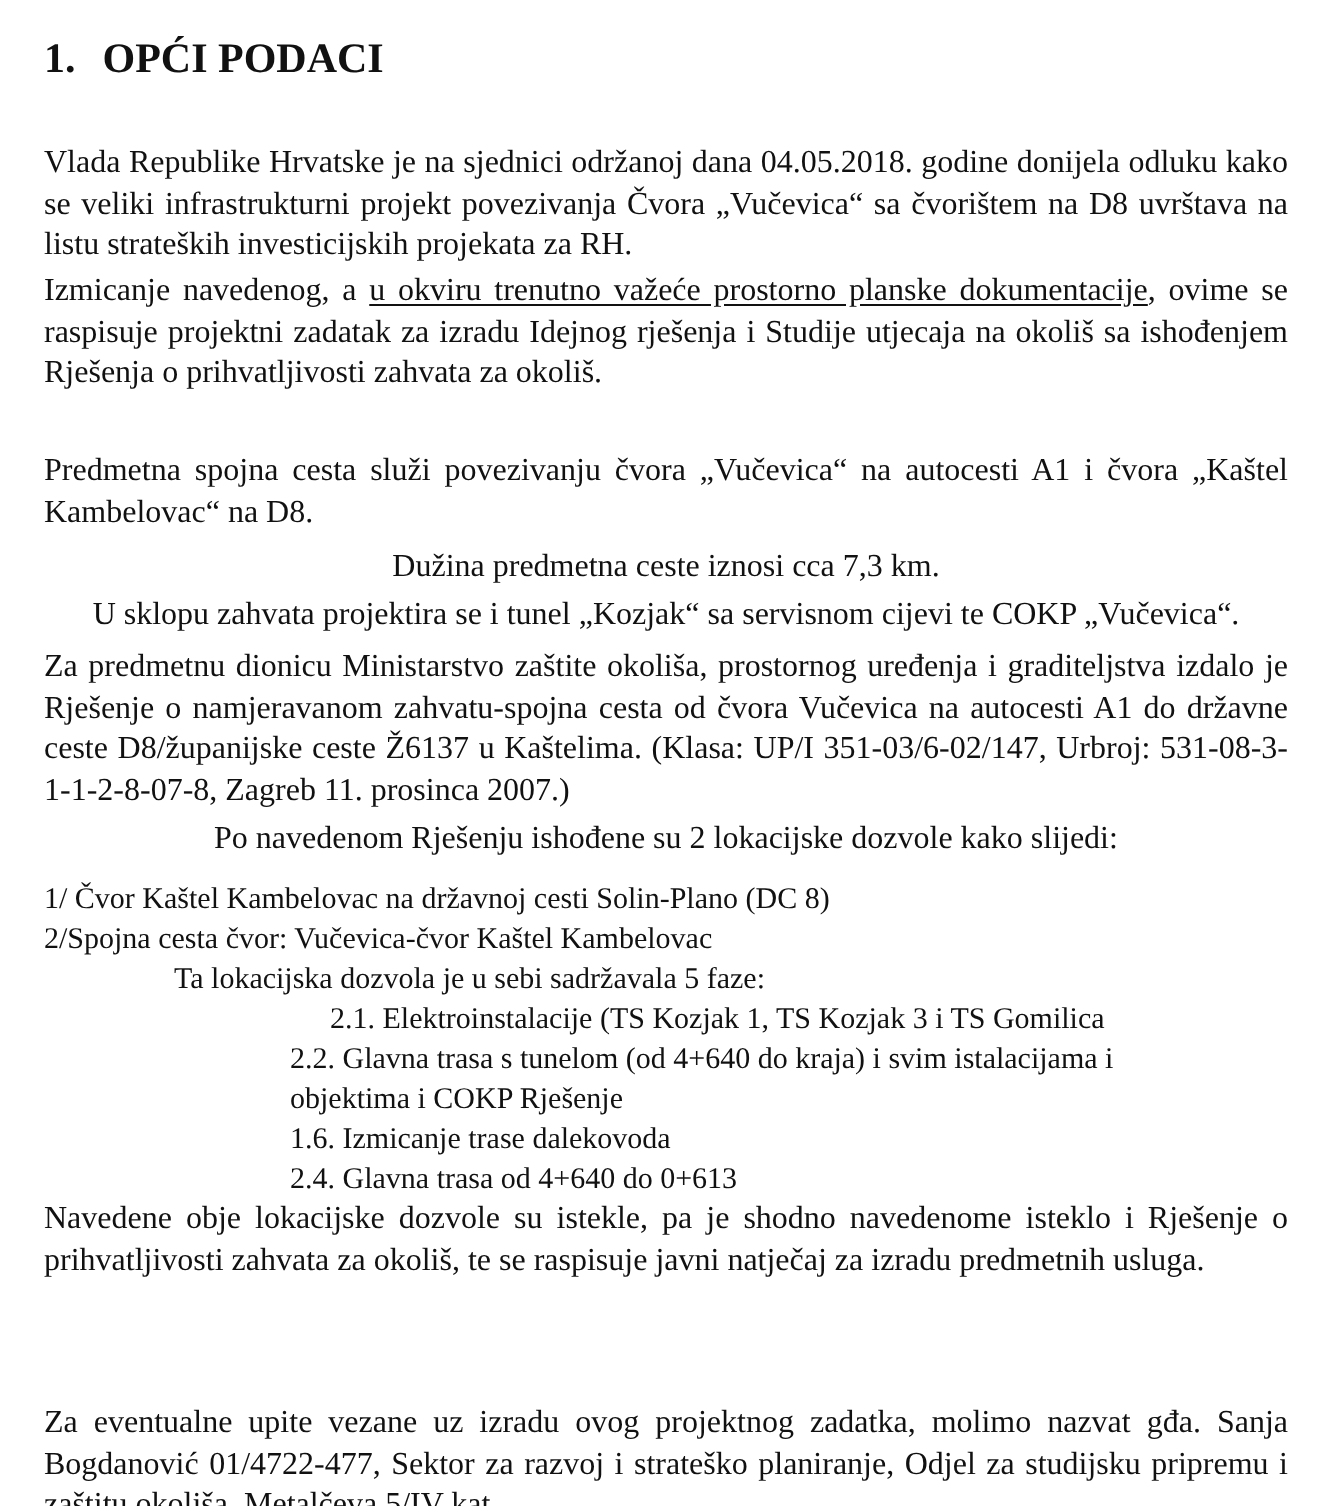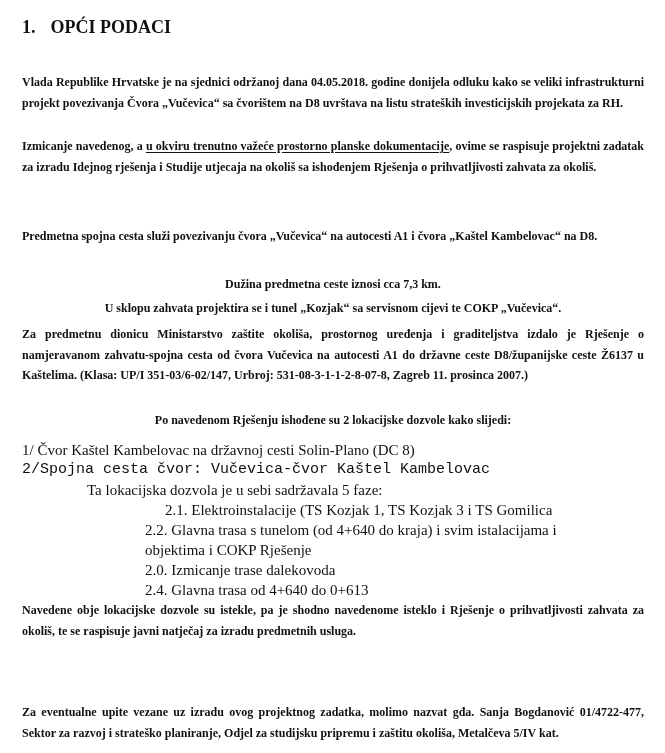--- a/index.html
+++ b/index.html
@@ -19,37 +19,36 @@
       position: absolute;
       left: 22px;
       top: 0;
       width: 622px;
     }
     .heading {
       position: absolute;
       left: 0;
       top: 17px;
       font-weight: bold;
-      font-size: 18px;
+      font-size: 21px;
       letter-spacing: 0px;
       white-space: nowrap;
     }
     .heading .num {
       display: inline-block;
       width: 24px;
     }
     .para {
       position: absolute;
       left: 0;
       width: 622px;
-      font-size: 12px;
+      font-size: 16px;
       line-height: 20.5px;
       text-align: justify;
       margin: 0;
-      font-weight: bold;
     }
     .para.left { text-align: center; }
     .line {
       position: absolute;
       font-size: 15px;
       line-height: 20.5px;
       white-space: nowrap;
       margin: 0;
     }
     .u { text-decoration: underline; text-underline-offset: 2px; }
@@ -72,27 +71,27 @@
 
   <p class="para left" style="top:274px;">Dužina predmetna ceste iznosi cca 7,3 km.</p>
 
   <p class="para left" style="top:298px;">U sklopu zahvata projektira se i tunel „Kozjak“ sa servisnom cijevi te COKP „Vučevica“.</p>
 
   <p class="para" style="top:324px;">Za predmetnu dionicu Ministarstvo zaštite okoliša, prostornog uređenja i graditeljstva izdalo je Rješenje o namjeravanom zahvatu-spojna cesta od čvora Vučevica na autocesti A1 do državne ceste D8/županijske ceste Ž6137 u Kaštelima. (Klasa: UP/I 351-03/6-02/147, Urbroj: 531-08-3-1-1-2-8-07-8, Zagreb 11. prosinca 2007.)</p>
 
   <p class="para left" style="top:410px;">Po navedenom Rješenju ishođene su 2 lokacijske dozvole kako slijedi:</p>
 
   <div class="line" style="left:0; top:440px;">1/ Čvor Kaštel Kambelovac na državnoj cesti Solin-Plano (DC 8)</div>
-  <div class="line" style="left:0; top:460px;font-family:Liberation Mono, monospace;">2/Spojna cesta čvor: Vučevica-čvor Kaštel Kambelovac</div>
+  <div class="line" style="left:0; top:460px;">2/Spojna cesta čvor: Vučevica-čvor Kaštel Kambelovac</div>
 
   <div class="line" style="left:65px; top:480px;">Ta lokacijska dozvola je u sebi sadržavala 5 faze:</div>
 
   <div class="line" style="left:123px; top:500px;margin-left:20px;">2.1. Elektroinstalacije (TS Kozjak 1, TS Kozjak 3 i TS Gomilica</div>
   <div class="line" style="left:123px; top:520px;">2.2. Glavna trasa s tunelom (od 4+640 do kraja) i svim istalacijama i</div>
   <div class="line" style="left:123px; top:540px;">objektima i COKP Rješenje</div>
-  <div class="line" style="left:123px; top:560px;">2.0. Izmicanje trase dalekovoda</div>
+  <div class="line" style="left:123px; top:560px;">1.6. Izmicanje trase dalekovoda</div>
   <div class="line" style="left:123px; top:580px;">2.4. Glavna trasa od 4+640 do 0+613</div>
 
   <p class="para" style="top:600px;">Navedene obje lokacijske dozvole su istekle, pa je shodno navedenome isteklo i Rješenje o prihvatljivosti zahvata za okoliš, te se raspisuje javni natječaj za izradu predmetnih usluga.</p>
 
   <p class="para" style="top:665px;margin-top:37px;">Za eventualne upite vezane uz izradu ovog projektnog zadatka, molimo nazvat gđa. Sanja Bogdanović 01/4722-477, Sektor za razvoj i strateško planiranje, Odjel za studijsku pripremu i zaštitu okoliša, Metalčeva 5/IV kat.</p>
 
 </div>
 
 </body></html>

